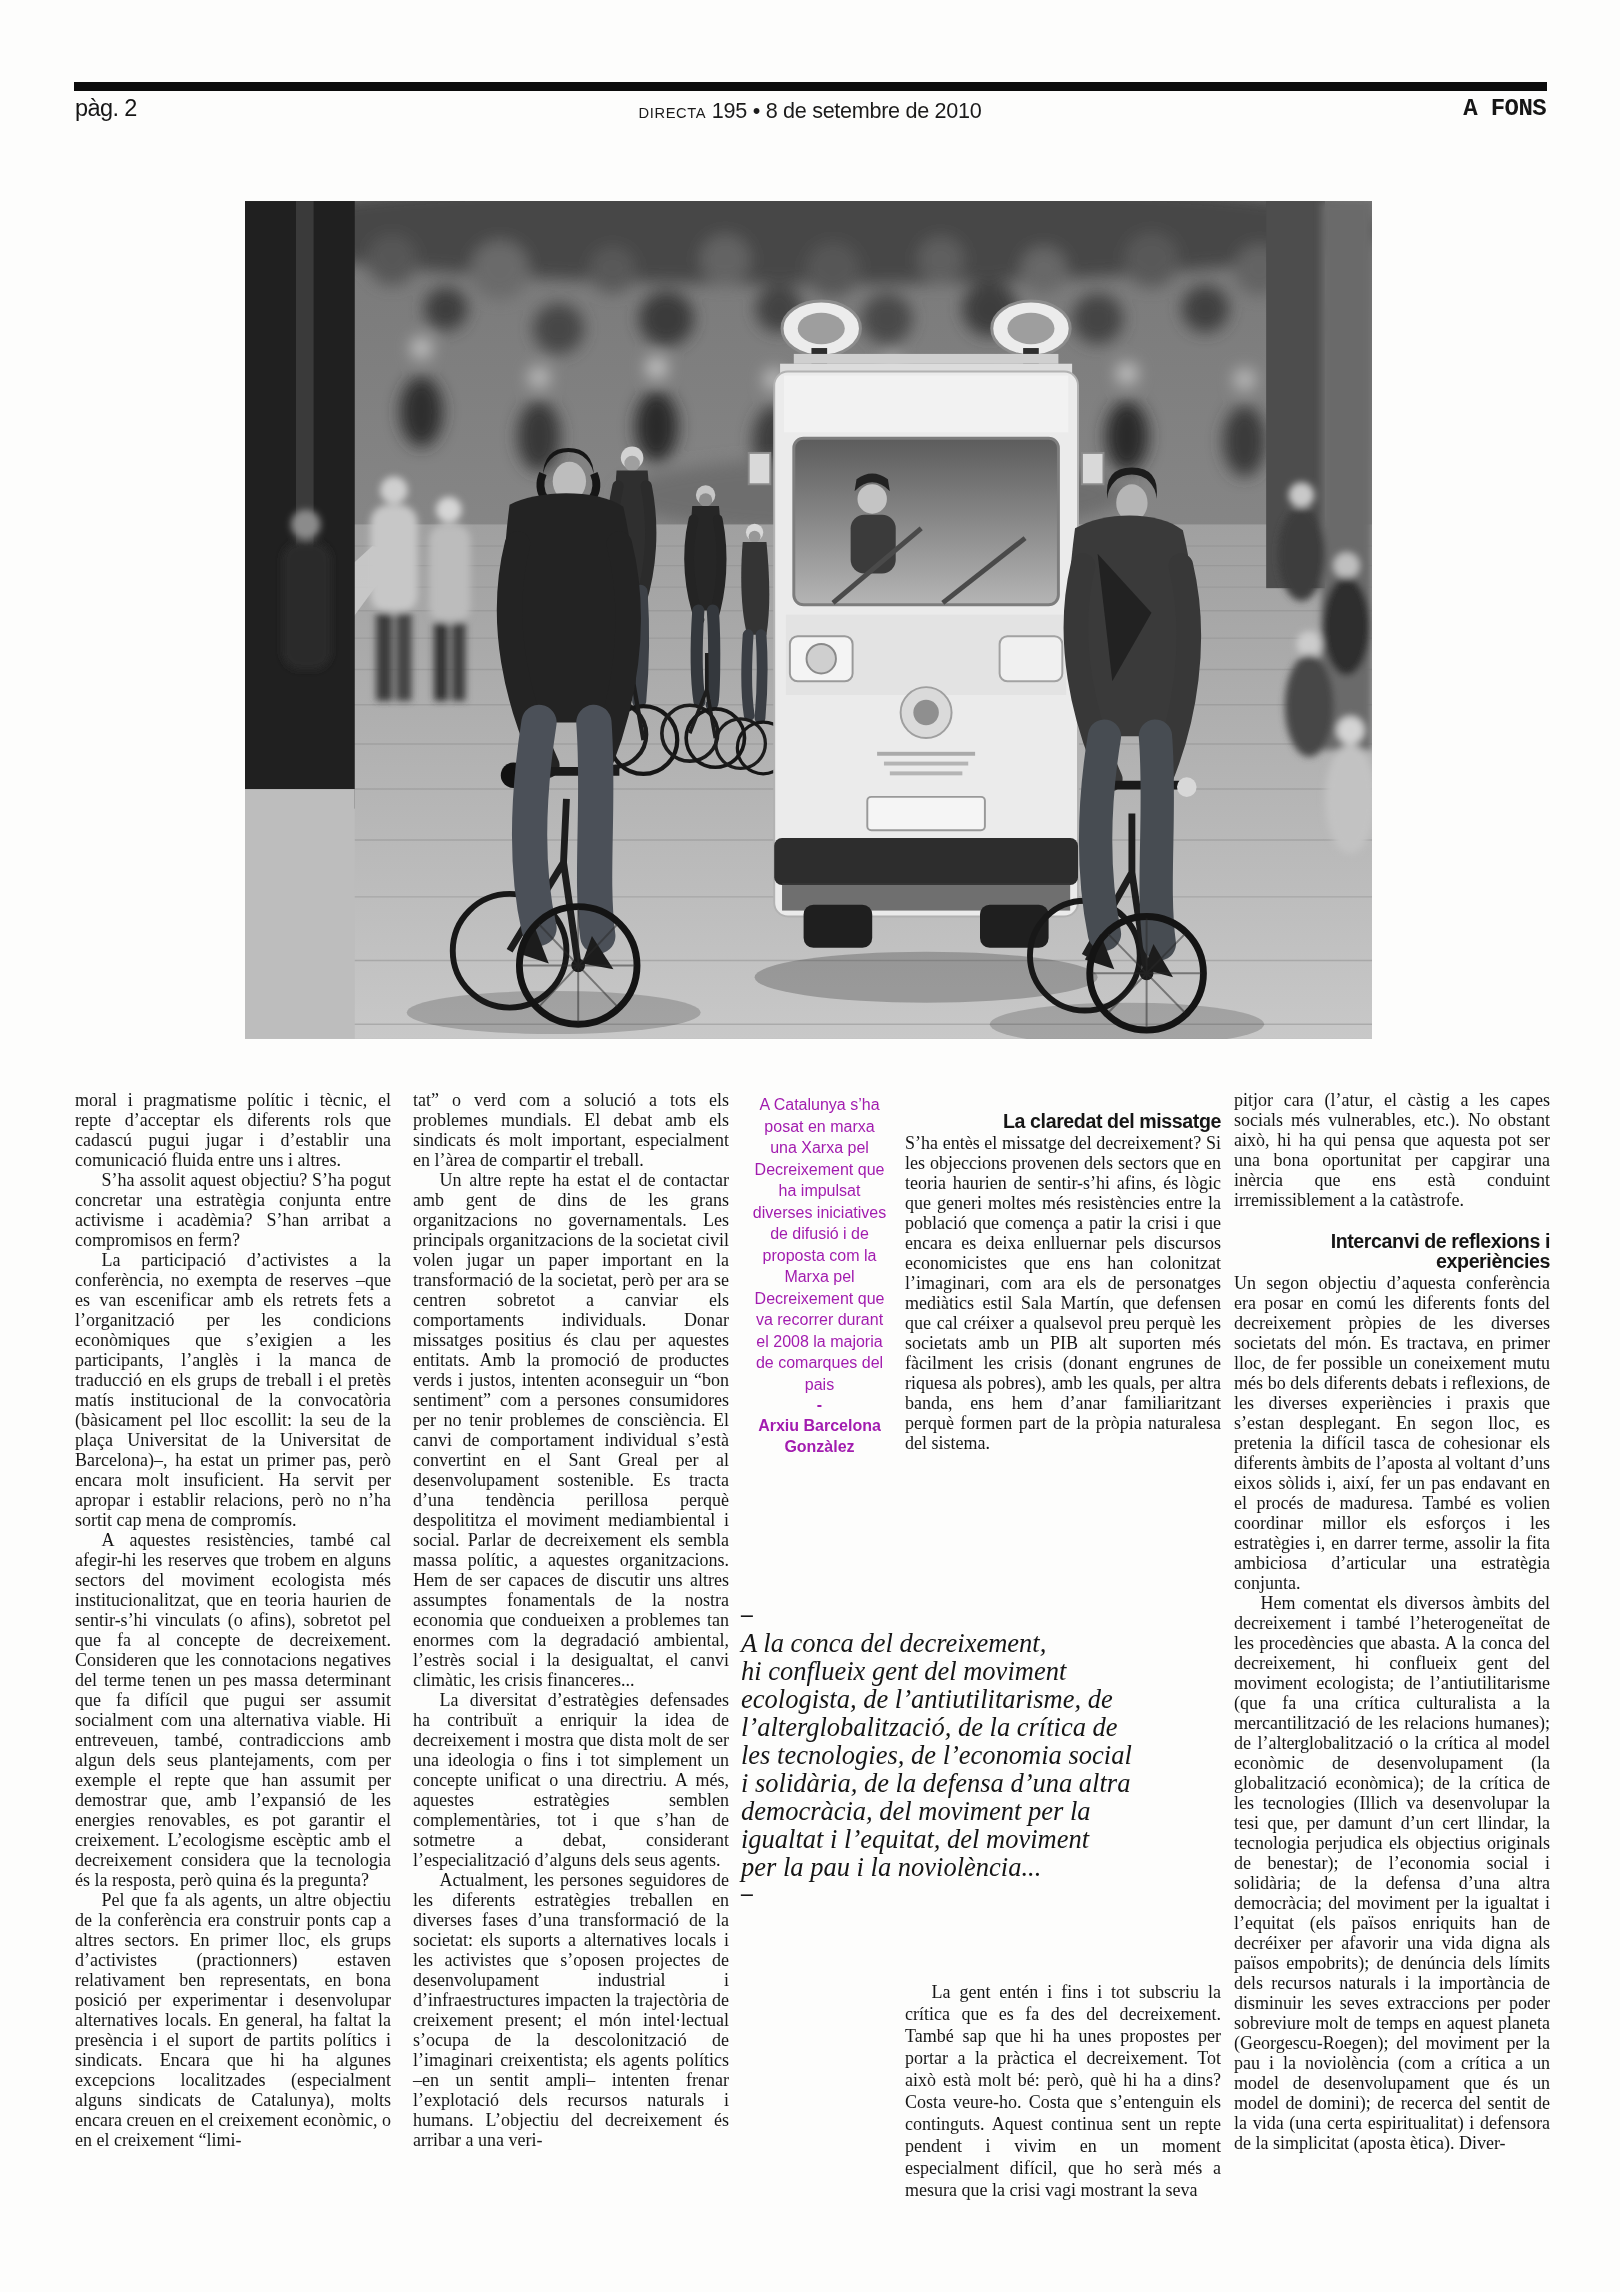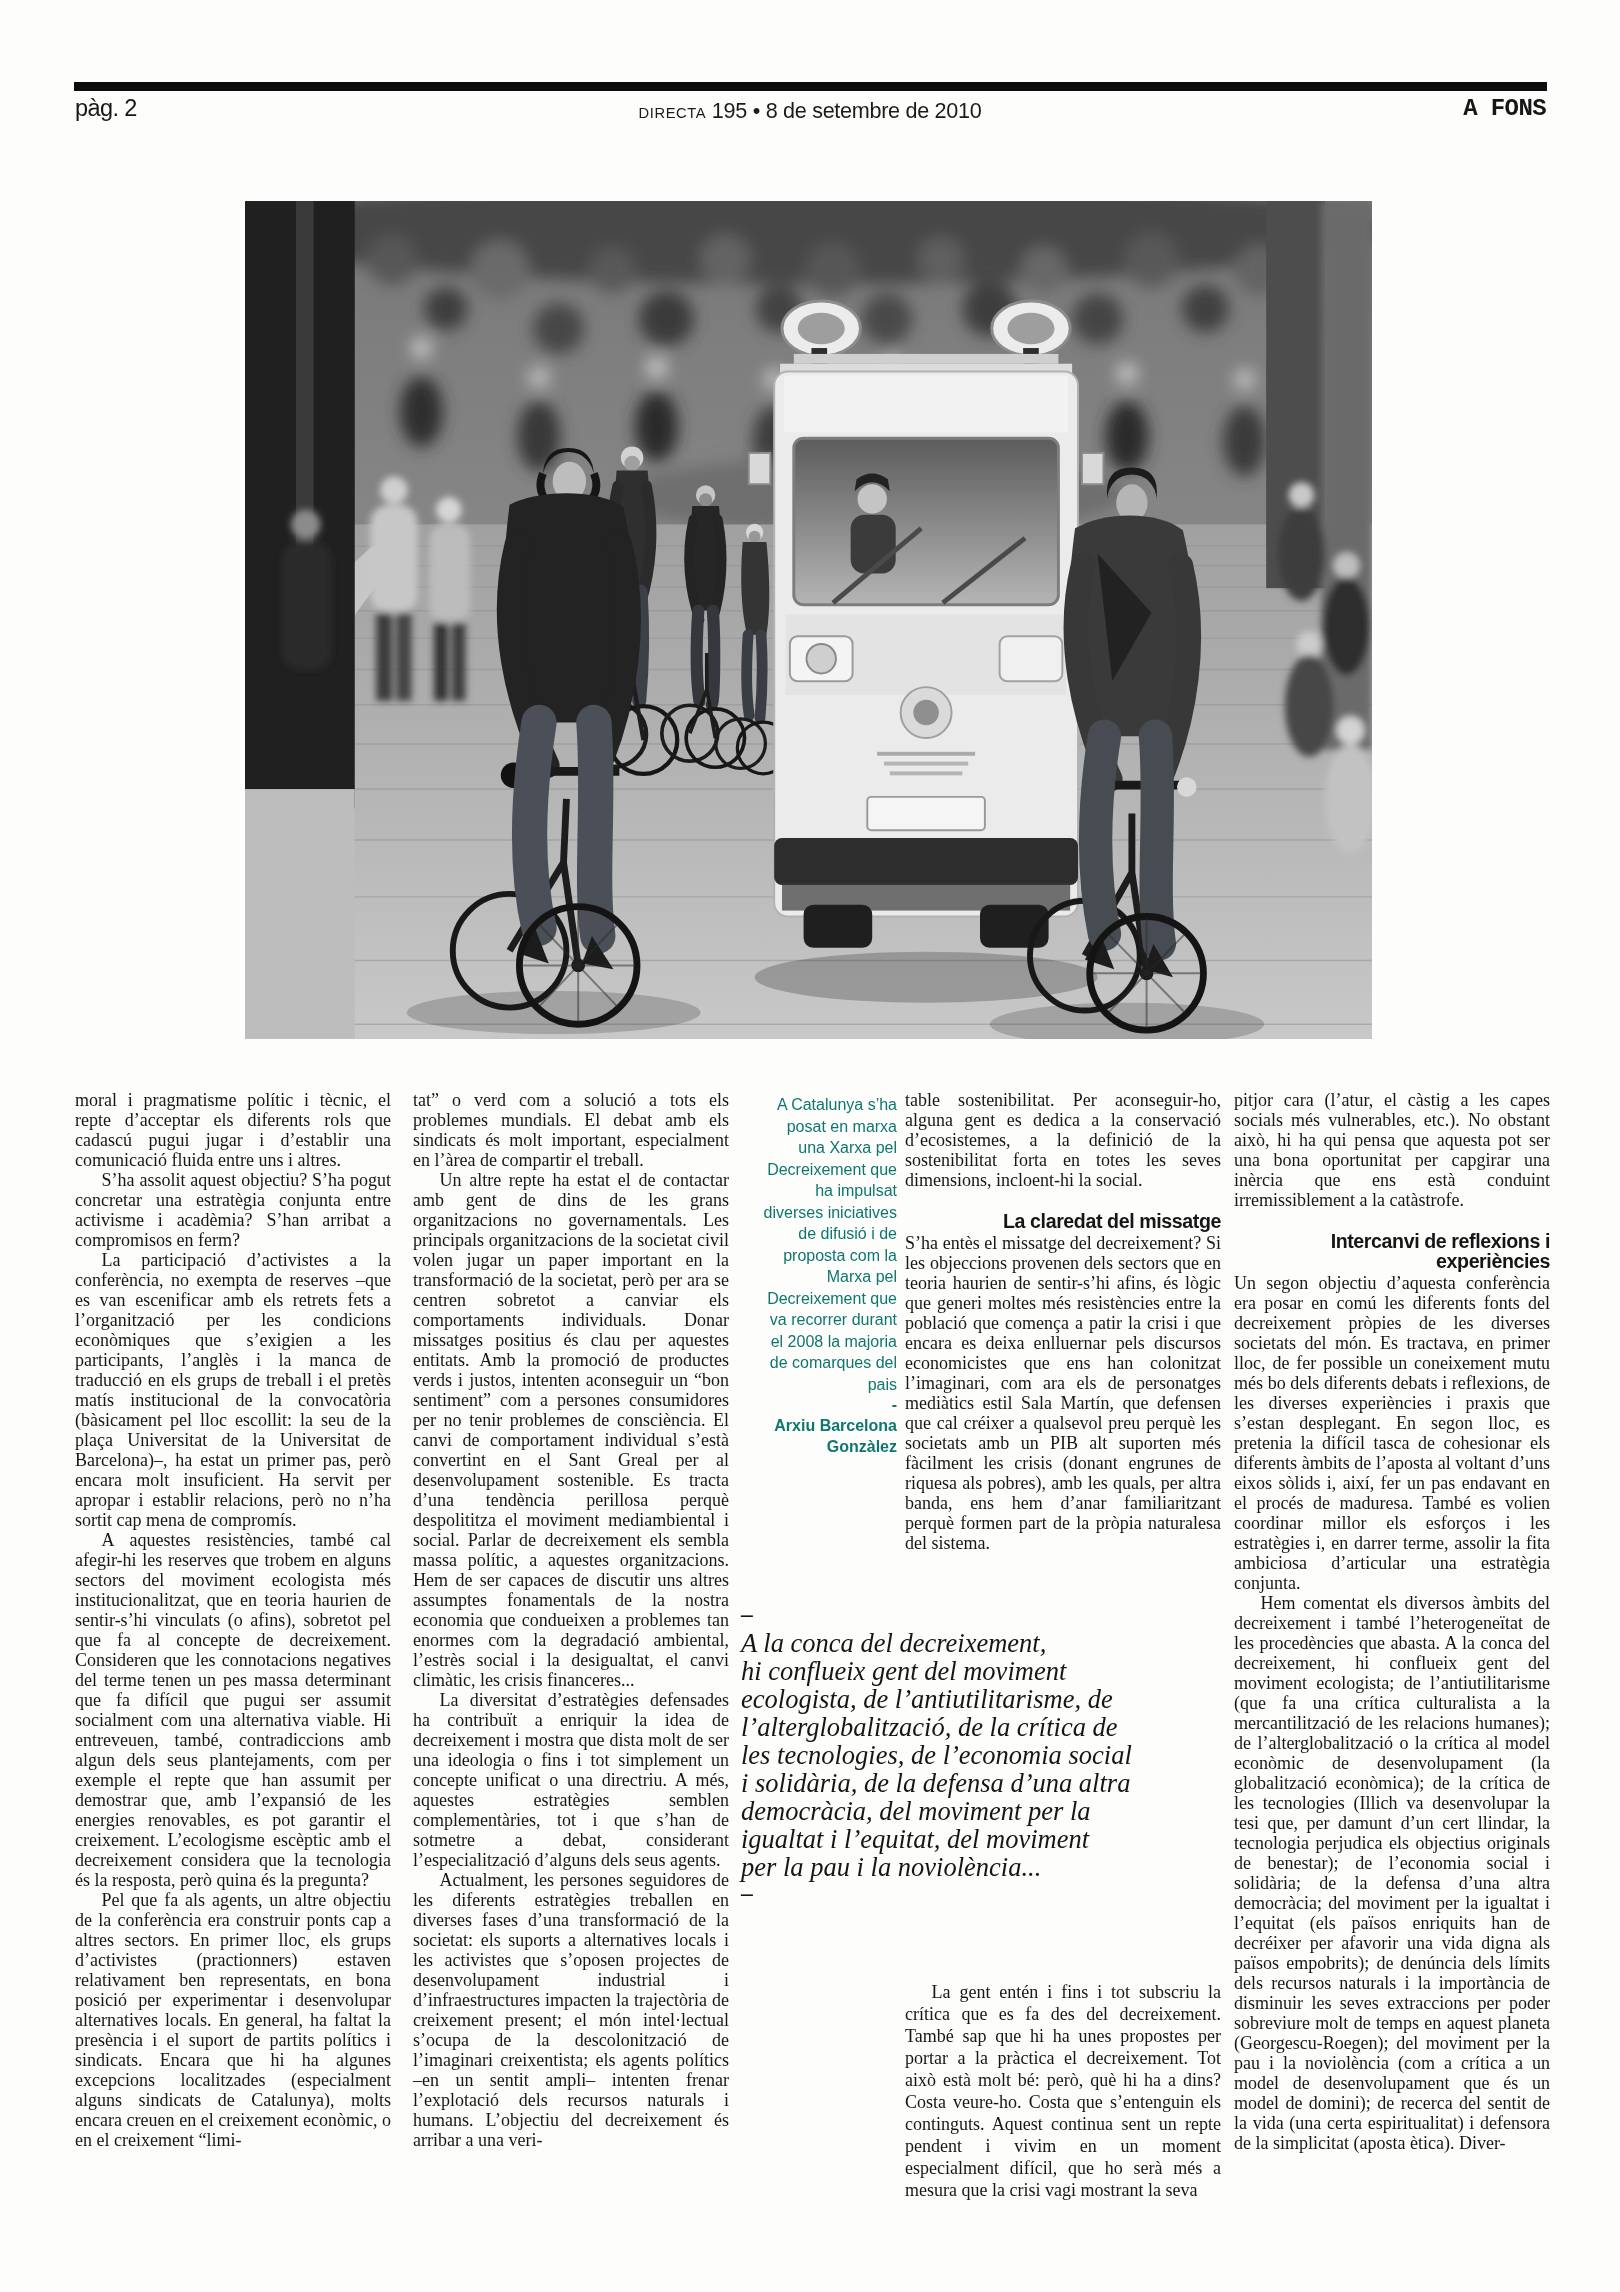--- a/index.html
+++ b/index.html
@@ -28,21 +28,21 @@
   #col1{left:75px;width:316px;}
   #col2{left:413px;width:316px;}
   #col4{left:905px;width:316px;}
   #col5{left:1234px;width:316px;}
   .subhead{font-family:"Liberation Sans",sans-serif;font-weight:bold;font-size:19.6px;
            letter-spacing:-0.4px;margin:20.6px 0 2.9px;text-align:right;}
 
   
   .capcol{position:absolute;left:742px;top:1094px;width:155px;
           font-family:"Liberation Sans",sans-serif;font-size:16px;line-height:21.5px;
-          color:#0f766e;text-align:right;}
+          color:#a21caf;text-align:center;}
   .caption{white-space:pre-line;margin:0;}
   .credit-dash{font-weight:bold;line-height:19.6px;}
   .credit{font-weight:bold;margin:0;}
 
   
   .pullquote{position:absolute;left:741px;top:1606px;width:495px;text-align:left;}
   .pq-dash{font-weight:bold;font-size:23.5px;line-height:17.6px;}
   .pq-text{font-style:italic;font-size:26.5px;line-height:28px;white-space:pre-line;margin:5.9px 0 3.9px;}
 
   
@@ -317,21 +317,20 @@
 Decreixement que
 va recorrer durant
 el 2008 la majoria
 de comarques del
 pais</p>
     <div class="credit-dash">-</div>
     <p class="credit">Arxiu Barcelona Gonzàlez</p>
   </div>
 
   <div class="col" id="col4">
-    <p>table sostenibilitat. Per aconseguir-ho, alguna gent es dedica a la conservació d’ecosistemes, a la definició de la sostenibilitat forta en totes les seves dimensions, incloent-hi la social.</p>
     <h3 class="subhead">La claredat del missatge</h3>
     <p>S’ha entès el missatge del decreixement? Si les objeccions provenen dels sectors que en teoria haurien de sentir-s’hi afins, és lògic que generi moltes més resistències entre la població que comença a patir la crisi i que encara es deixa enlluernar pels discursos economicistes que ens han colonitzat l’imaginari, com ara els de personatges mediàtics estil Sala Martín, que defensen que cal créixer a qualsevol preu perquè les societats amb un PIB alt suporten més fàcilment les crisis (donant engrunes de riquesa als pobres), amb les quals, per altra banda, ens hem d’anar familiaritzant perquè formen part de la pròpia naturalesa del sistema.</p>
   </div>
 
   <div class="pullquote">
     <div class="pq-dash">–</div>
     <p class="pq-text">A la conca del decreixement,
 hi conflueix gent del moviment
 ecologista, de l’antiutilitarisme, de
 l’alterglobalització, de la crítica de

